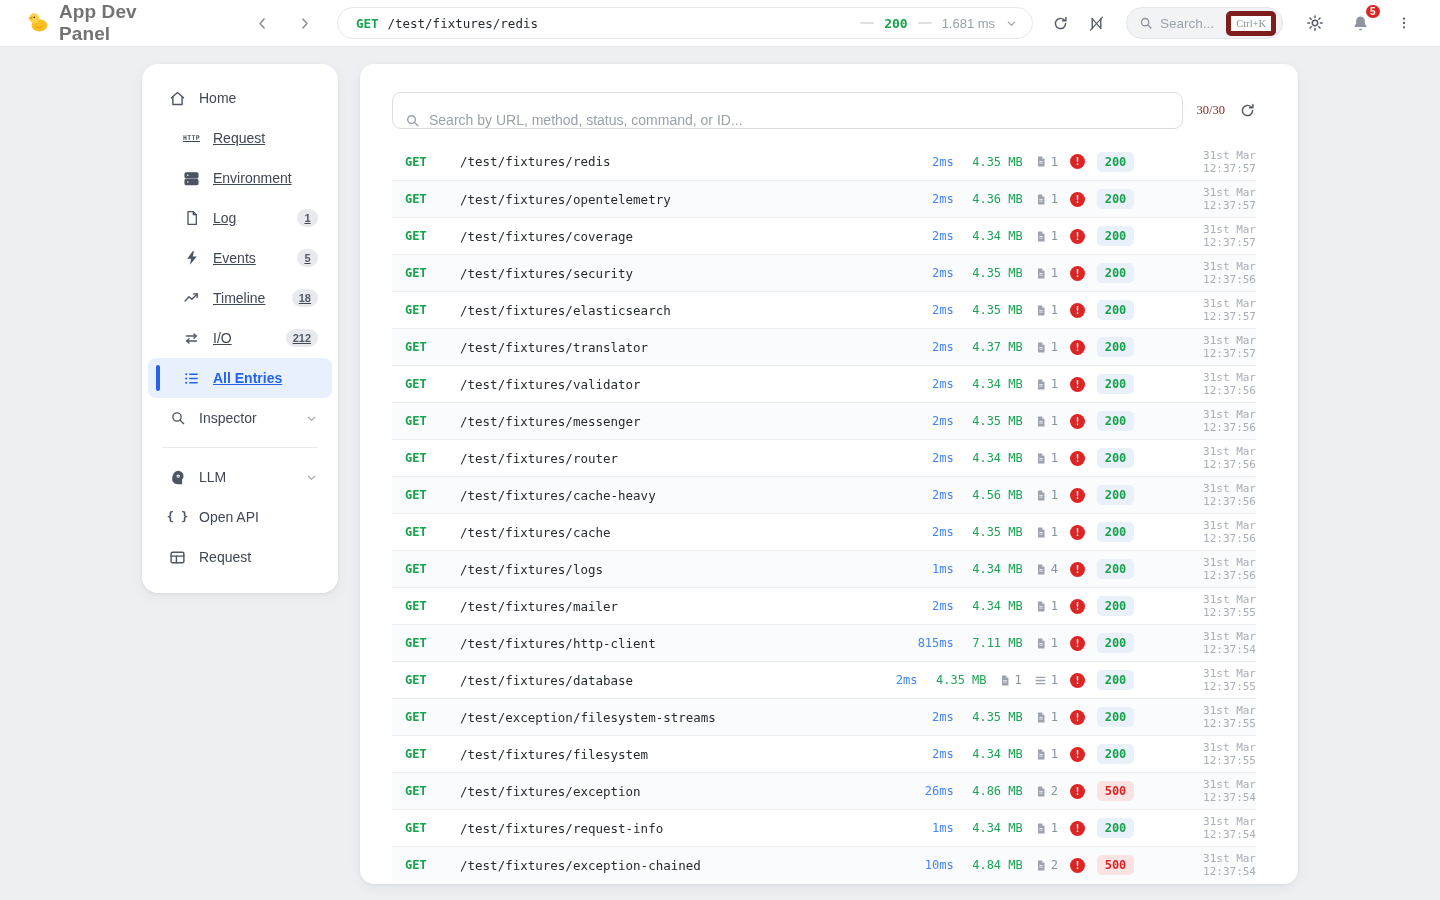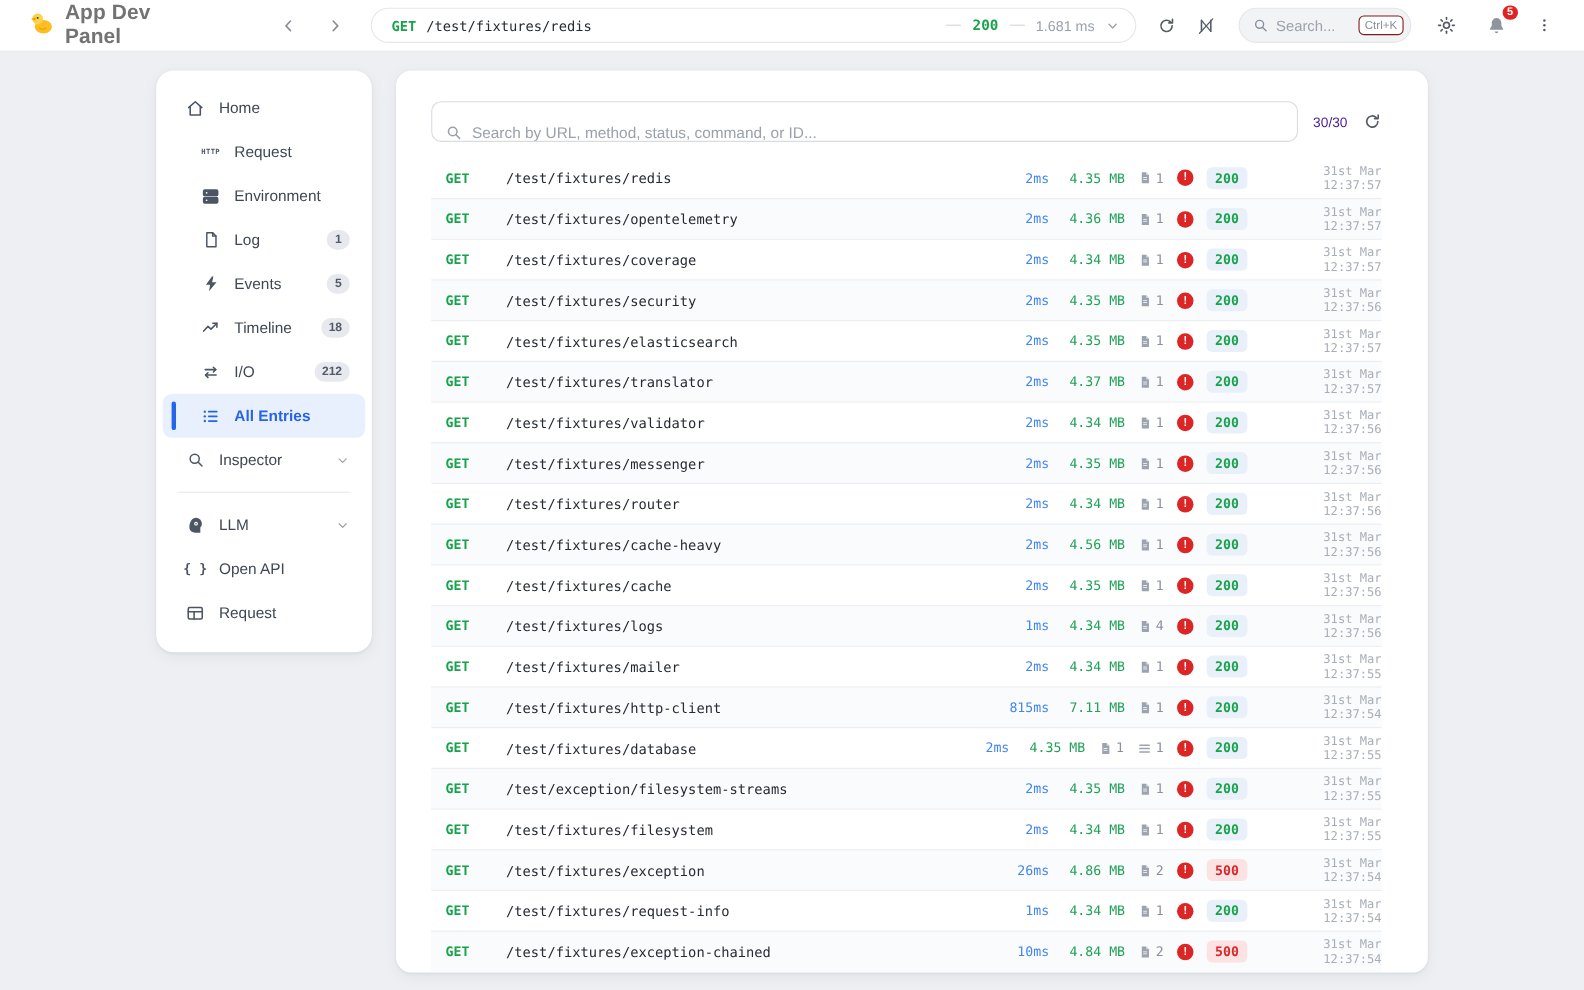--- a/index.html
+++ b/index.html
@@ -15,49 +15,49 @@
   .request-pill { margin-left:12px; width:710px; height:32px; border:1px solid #e5e7eb; border-radius:999px; display:flex; align-items:center; padding:0 14px 0 18px; gap:9px; background:#fff; }
   .pill-method { color:#16a34a; font-weight:bold; font-size:12.5px; }
   .pill-path { color:#262b33; font-size:12.5px; }
   .pill-right { margin-left:auto; display:flex; align-items:center; gap:10px; }
   .dash { width:14px; height:0; border-top:2px solid #dcdfe4; border-radius:2px; display:inline-block; }
   .pill-status { color:#16a34a; font-weight:bold; font-size:13px; }
   .pill-duration { color:#9aa1ab; font-size:13px; }
   .iconbtn { background:none; border:none; color:#555b66; display:flex; align-items:center; justify-content:center; width:28px; height:28px; cursor:pointer; }
   .topbar-spacer { flex:1; }
   .search-pill { width:160px; height:32px; background:#f1f3f5; border:1px solid #e4e6ea; border-radius:999px; display:flex; align-items:center; gap:7px; padding:0 6px 0 12px; color:#9ca3af; font-size:13.5px; cursor:text; }
-  .kbd { margin-left:auto; background:#fff; border:1px solid #7f1d1d; border-radius:5px; font-family:Liberation Sans, sans-serif; font-size:10.5px; color:#8a919c; padding:2px 5px; }
+  .kbd { margin-left:auto; background:#fff; border:5px solid #7f1d1d; border-radius:5px; font-family:Liberation Serif, serif; font-size:10.5px; color:#8a919c; padding:2px 5px; }
   .bell-wrap { position:relative; }
   .bell-badge { position:absolute; top:-6px; right:-7px; background:#e02424; color:#fff; font-size:10px; font-weight:bold; min-width:17px; height:17px; border-radius:999px; display:flex; align-items:center; justify-content:center; padding:0 4px; border:2px solid #fff; }
 
   
   .content { display:flex; gap:22px; padding:17px 142px 16px 142px; align-items:flex-start; }
 
   
   .sidebar { width:196px; background:#fff; border-radius:16px; box-shadow:0 1px 3px rgba(20,30,50,.06), 0 4px 14px rgba(20,30,50,.05); padding:14px 0 16px 0; }
   .side-item { height:40px; display:flex; align-items:center; gap:12px; padding:0 14px 0 20px; color:#3f4754; font-size:14px; cursor:pointer; position:relative; margin:0 6px; border-radius:8px; }
-  .side-item.indent { padding-left:34px; }
+  .side-item.indent { padding-left:34px;text-decoration:underline; }
   .side-item .icon-slot { width:19px; display:flex; align-items:center; justify-content:center; color:#4b5563; flex:none; }
   .side-item.active { background:#e9f0fd; color:#2563eb; font-weight:bold; }
   .side-item.active .icon-slot { color:#2563eb; }
   .side-item.active::before { content:""; position:absolute; left:8px; top:7px; bottom:7px; width:3.5px; border-radius:4px; background:#2563eb; }
   .side-label { white-space:nowrap; }
   .side-badge { margin-left:auto; background:#e7e9ee; color:#525a66; font-size:11px; font-weight:bold; border-radius:999px; padding:3px 7px; min-width:21px; text-align:center; }
   .side-chevron { margin-left:auto; color:#9ca3af; display:flex; }
   .side-divider { border-top:1px solid #e7e9ec; margin:9px 20px; }
   .http-glyph { font-family:"DejaVu Sans Mono", monospace; font-size:6.5px; font-weight:bold; letter-spacing:.3px; color:inherit; }
   .braces-glyph { font-family:"DejaVu Sans Mono", monospace; font-size:12px; font-weight:bold; color:inherit; }
 
   
   .main { flex:1; background:#fff; border-radius:14px; box-shadow:0 1px 3px rgba(20,30,50,.06), 0 4px 14px rgba(20,30,50,.05); height:820px; overflow:hidden; }
   .main-head { display:flex; align-items:center; padding:28px 42px 0 32px; gap:14px; }
   .entries-search { flex:1; height:37px; border:1px solid #d9dce1; border-radius:9px; display:flex; align-items:flex-end; gap:9px; padding:0 12px; color:#9ca3af; }
   .entries-search input { border:none; outline:none; flex:1; font-size:14px; color:#374151; background:transparent; font-family:"Liberation Sans", sans-serif; }
   .entries-search input::placeholder { color:#9aa1ab; }
-  .entries-counter { font-family:Liberation Sans, sans-serif; font-size:12.5px; color:#4c1d95; }
+  .entries-counter { font-family:Liberation Serif, serif; font-size:12.5px; color:#7f1d1d; }
   .reload-btn { background:none; border:none; color:#555b66; cursor:pointer; display:flex; }
 
   .rows { margin:14px 42px 0 32px; }
   .row { height:37px; display:flex; align-items:center; padding-left:13px; cursor:pointer; }
   .row + .row { border-top:1px solid #ebedf0; }
   .row:nth-child(even) { background:#fafbfc; }
   .row .method { width:55px; flex:none; color:#16a34a; font-weight:bold; font-size:12px; font-family:"DejaVu Sans Mono", monospace; }
   .row .path { color:#262b33; font-size:12.5px; font-family:"DejaVu Sans Mono", monospace; }
   .cluster { margin-left:auto; display:flex; align-items:center; gap:12px; }
   .duration { min-width:52px; text-align:right; color:#4285f4; font-size:12px; font-family:"DejaVu Sans Mono", monospace; }

